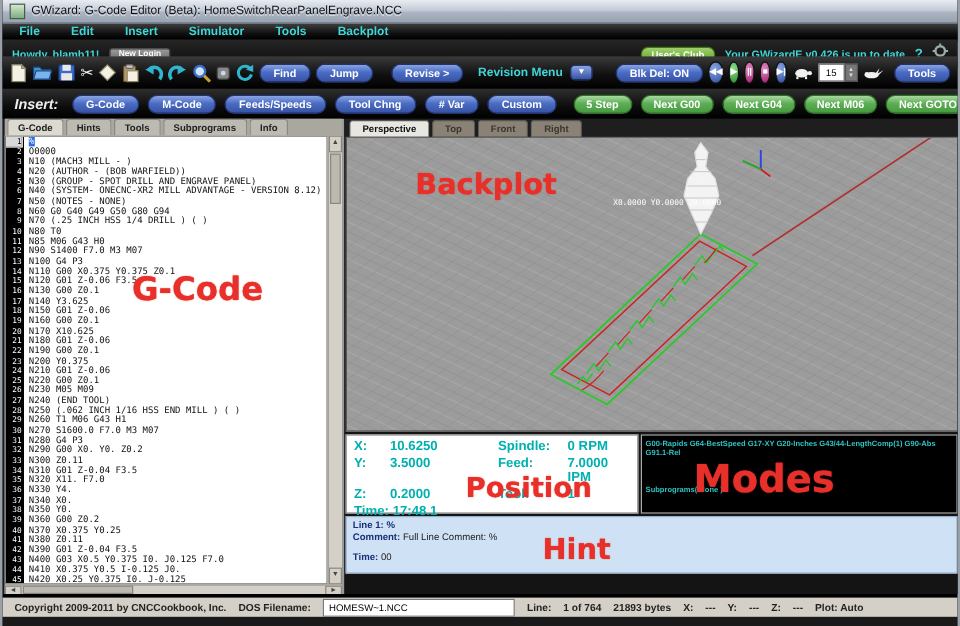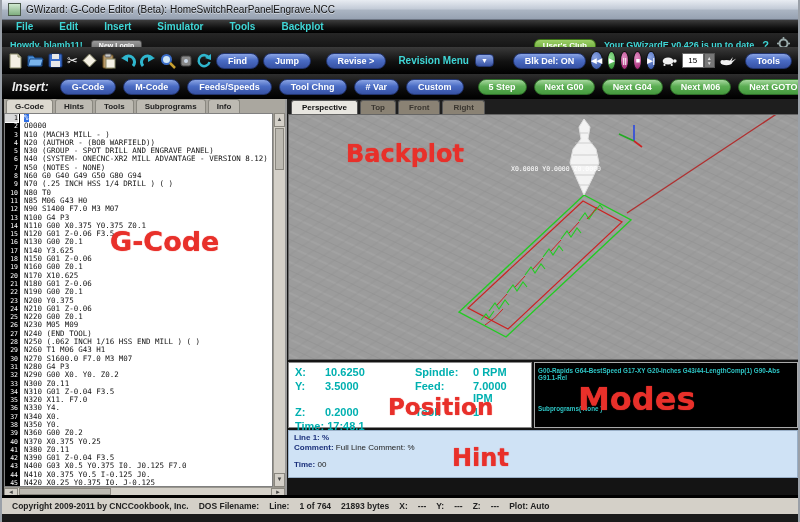--- a/index.html
+++ b/index.html
@@ -447,20 +447,21 @@
       <div class="hrow"><b>Comment:</b>
         <span>Full Line Comment: %</span></div>
       <div class="timerow"><b>Time:</b>
         <span>00</span></div>
     </div>
   </div>
 
   <div class="statusbar">
     <span>Copyright 2009-2011 by CNCCookbook, Inc.</span>
     <span>DOS Filename:</span>
+    <input class="dos-input" value="HOMESW~1.NCC" style="">
     <span>Line:</span>
     <span>1 of 764</span>
     <span>21893 bytes</span>
     <span>X:</span>
     <span>---</span>
     <span>Y:</span>
     <span>---</span>
     <span>Z:</span>
     <span>---</span>
     <span>Plot: Auto</span>

